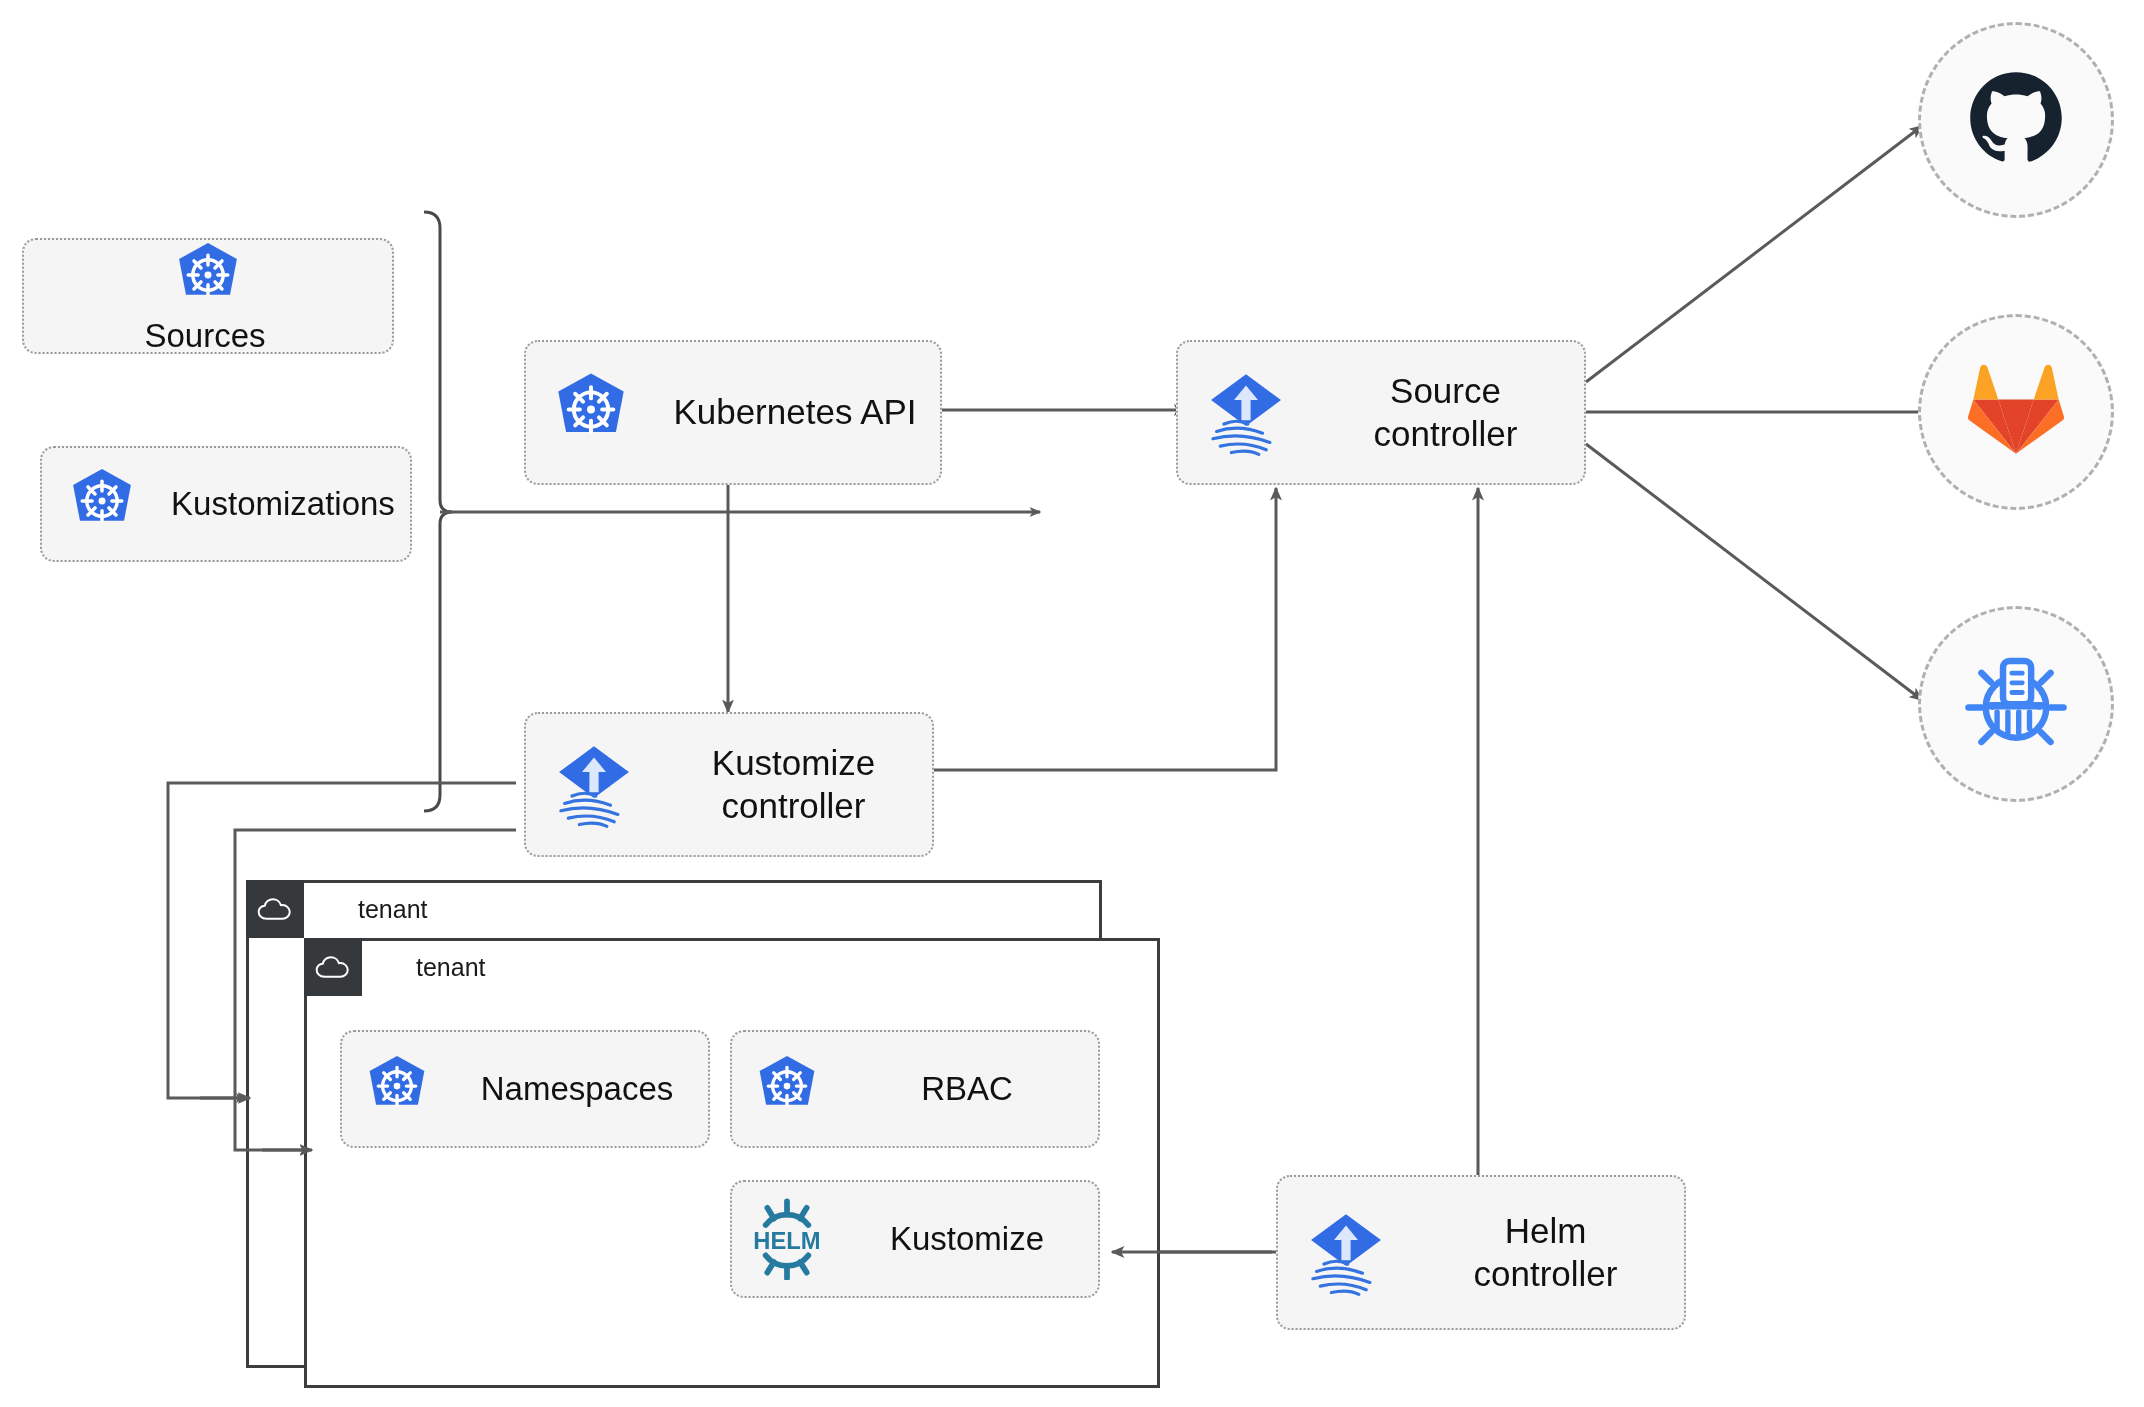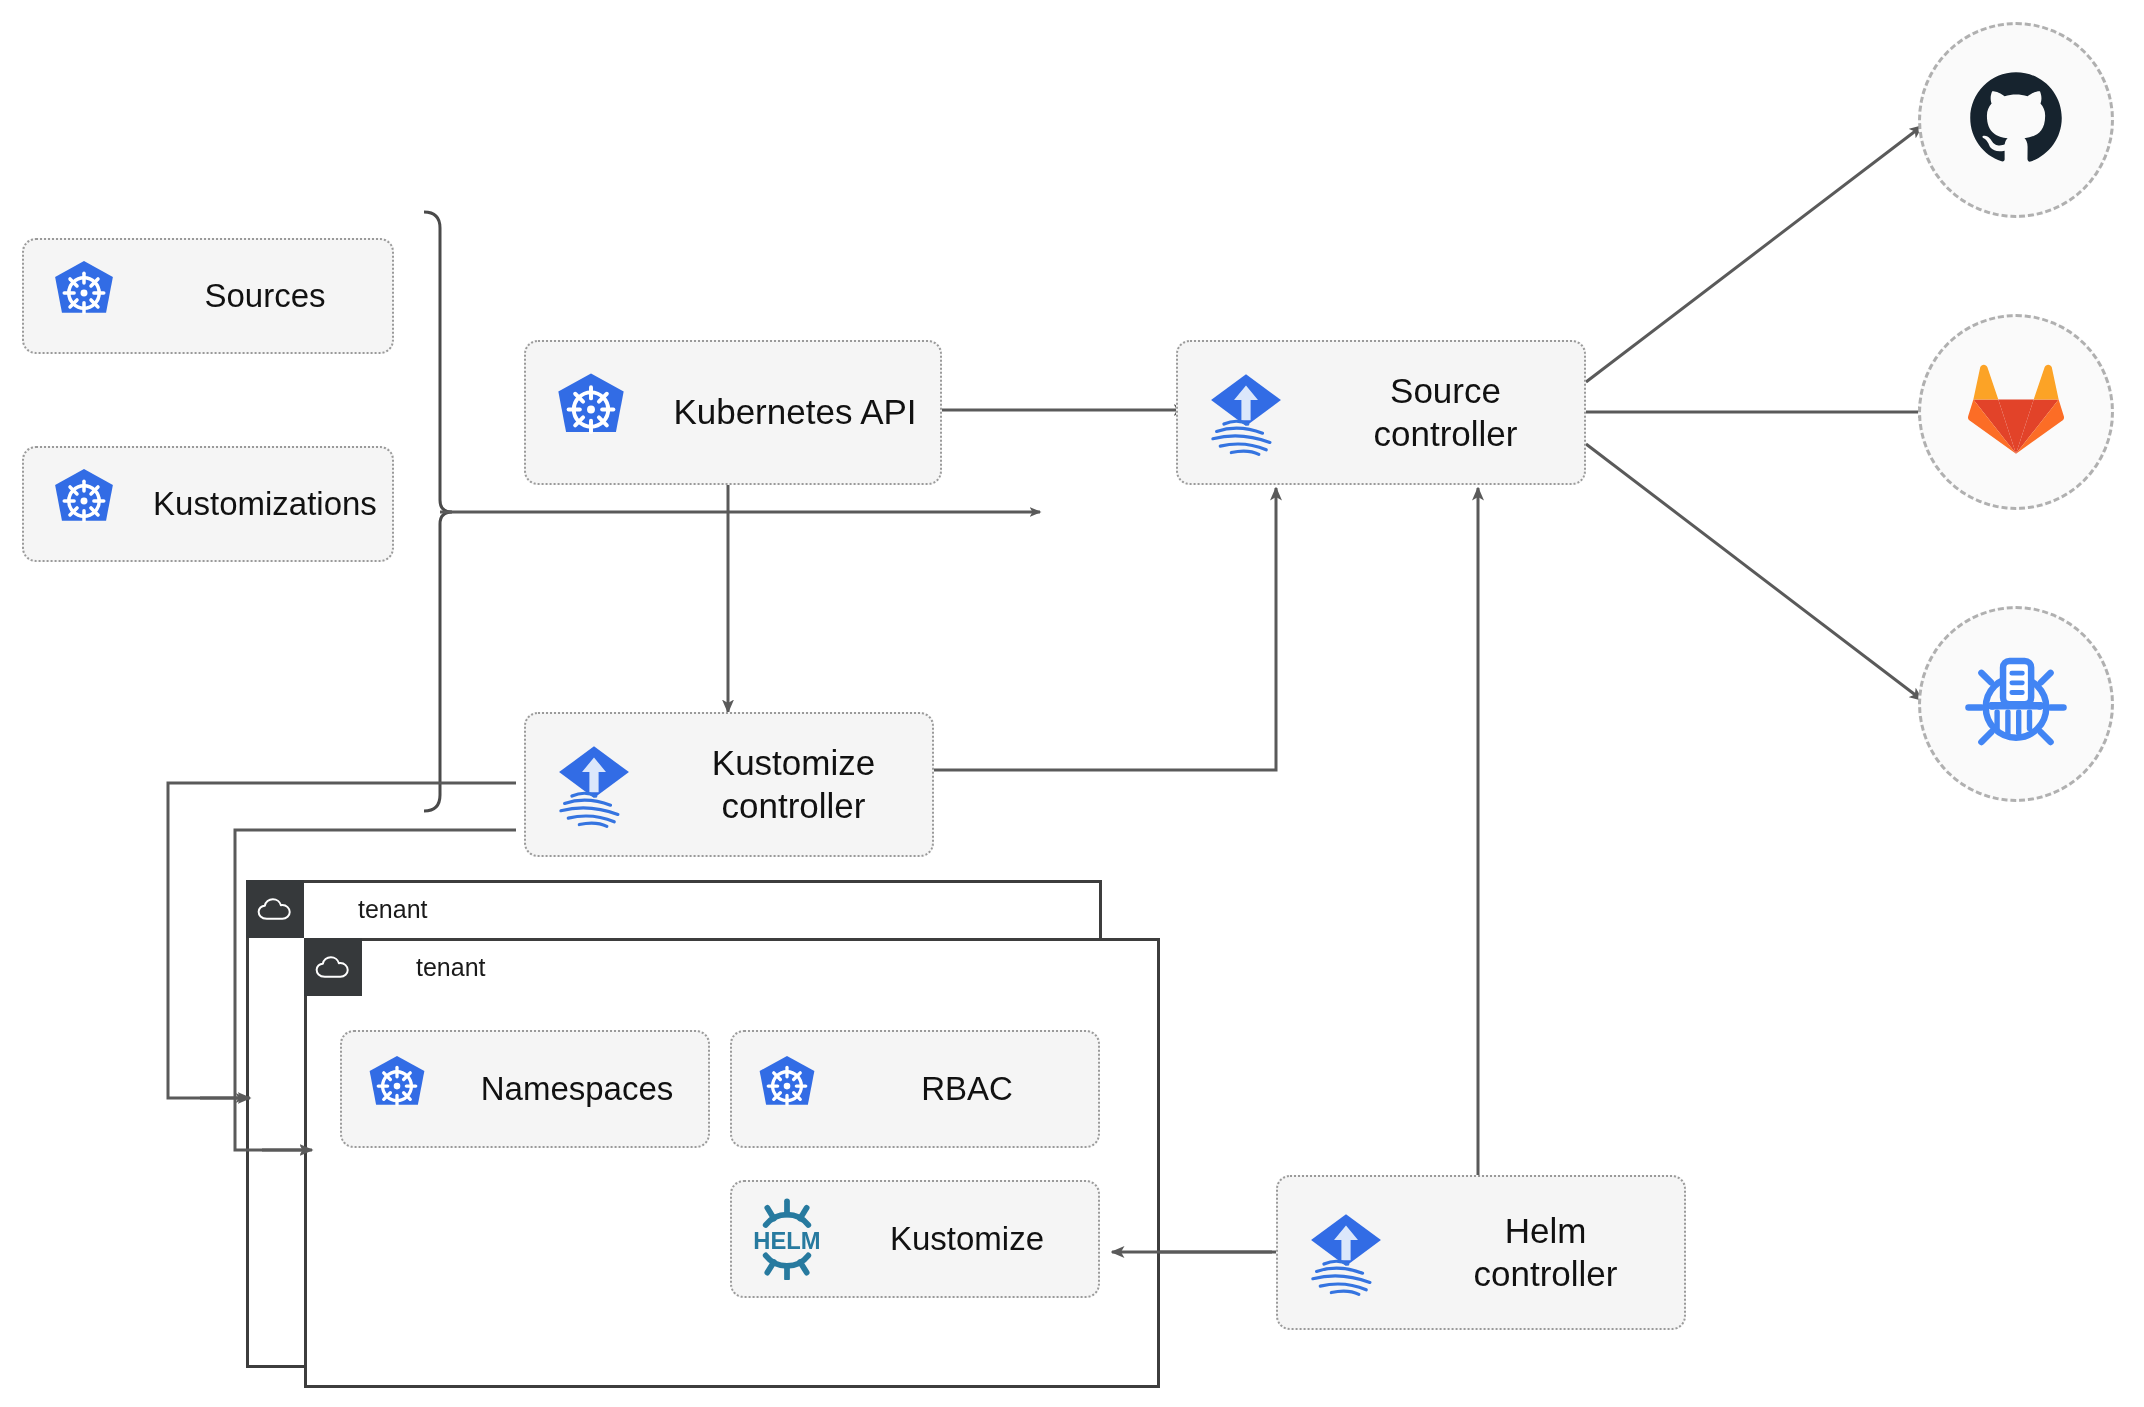--- a/index.html
+++ b/index.html
@@ -128,42 +128,42 @@
     <line x1="1586" y1="412" x2="1930" y2="412" stroke="#5a5a5a" stroke-width="3" marker-end="url(#ahs)"></line>
     <line x1="1586" y1="444" x2="1922" y2="700" stroke="#5a5a5a" stroke-width="3" marker-end="url(#ahs)"></line>
 
     <path d="M 516,783 L 168,783 L 168,1098 L 246,1098" fill="none" stroke="#5a5a5a" stroke-width="3" marker-end="url(#ah)"></path>
 
     <path d="M 516,830 L 235,830 L 235,1150 L 310,1150" fill="none" stroke="#5a5a5a" stroke-width="3" marker-end="url(#ah)"></path>
 
     <line x1="1276" y1="1252" x2="1110" y2="1252" stroke="#5a5a5a" stroke-width="3" marker-end="url(#ahs)"></line>
   </svg>
 
-  <div class="node" style="left:22px;top:238px;width:372px;height:116px;">
+  <div class="node" style="left:22px;top:238px;width:372px;height:116px;flex-direction:column;">
     <span class="ico" style="width:120px;">
       <svg width="76" height="76" viewBox="0 0 100 100">
         <polygon points="50,4 88,25 79,72 21,72 12,25" fill="#326ce5"></polygon>
         <g fill="none" stroke="#ffffff" stroke-width="4.6" stroke-linecap="round">
           <circle cx="50" cy="46" r="20"></circle>
           <circle cx="50" cy="46" r="4.6" fill="#ffffff" stroke="none"></circle>
           <line x1="50" y1="20" x2="50" y2="33"></line>
           <line x1="50" y1="59" x2="50" y2="72"></line>
           <line x1="24" y1="46" x2="37" y2="46"></line>
           <line x1="63" y1="46" x2="76" y2="46"></line>
           <line x1="31.6" y1="27.6" x2="40.8" y2="36.8"></line>
           <line x1="59.2" y1="55.2" x2="68.4" y2="64.4"></line>
           <line x1="68.4" y1="27.6" x2="59.2" y2="36.8"></line>
           <line x1="40.8" y1="55.2" x2="31.6" y2="64.4"></line>
         </g>
       </svg>
     </span>
     <span class="lbl" style="font-size:33px;">Sources</span>
   </div>
 
-  <div class="node" style="left:22px;top:446px;width:372px;height:116px;">
+  <div class="node" style="left:40px;top:446px;width:372px;height:116px;">
     <span class="ico" style="width:120px;">
       <svg width="76" height="76" viewBox="0 0 100 100">
         <polygon points="50,4 88,25 79,72 21,72 12,25" fill="#326ce5"></polygon>
         <g fill="none" stroke="#ffffff" stroke-width="4.6" stroke-linecap="round">
           <circle cx="50" cy="46" r="20"></circle>
           <circle cx="50" cy="46" r="4.6" fill="#ffffff" stroke="none"></circle>
           <line x1="50" y1="20" x2="50" y2="33"></line>
           <line x1="50" y1="59" x2="50" y2="72"></line>
           <line x1="24" y1="46" x2="37" y2="46"></line>
           <line x1="63" y1="46" x2="76" y2="46"></line>

